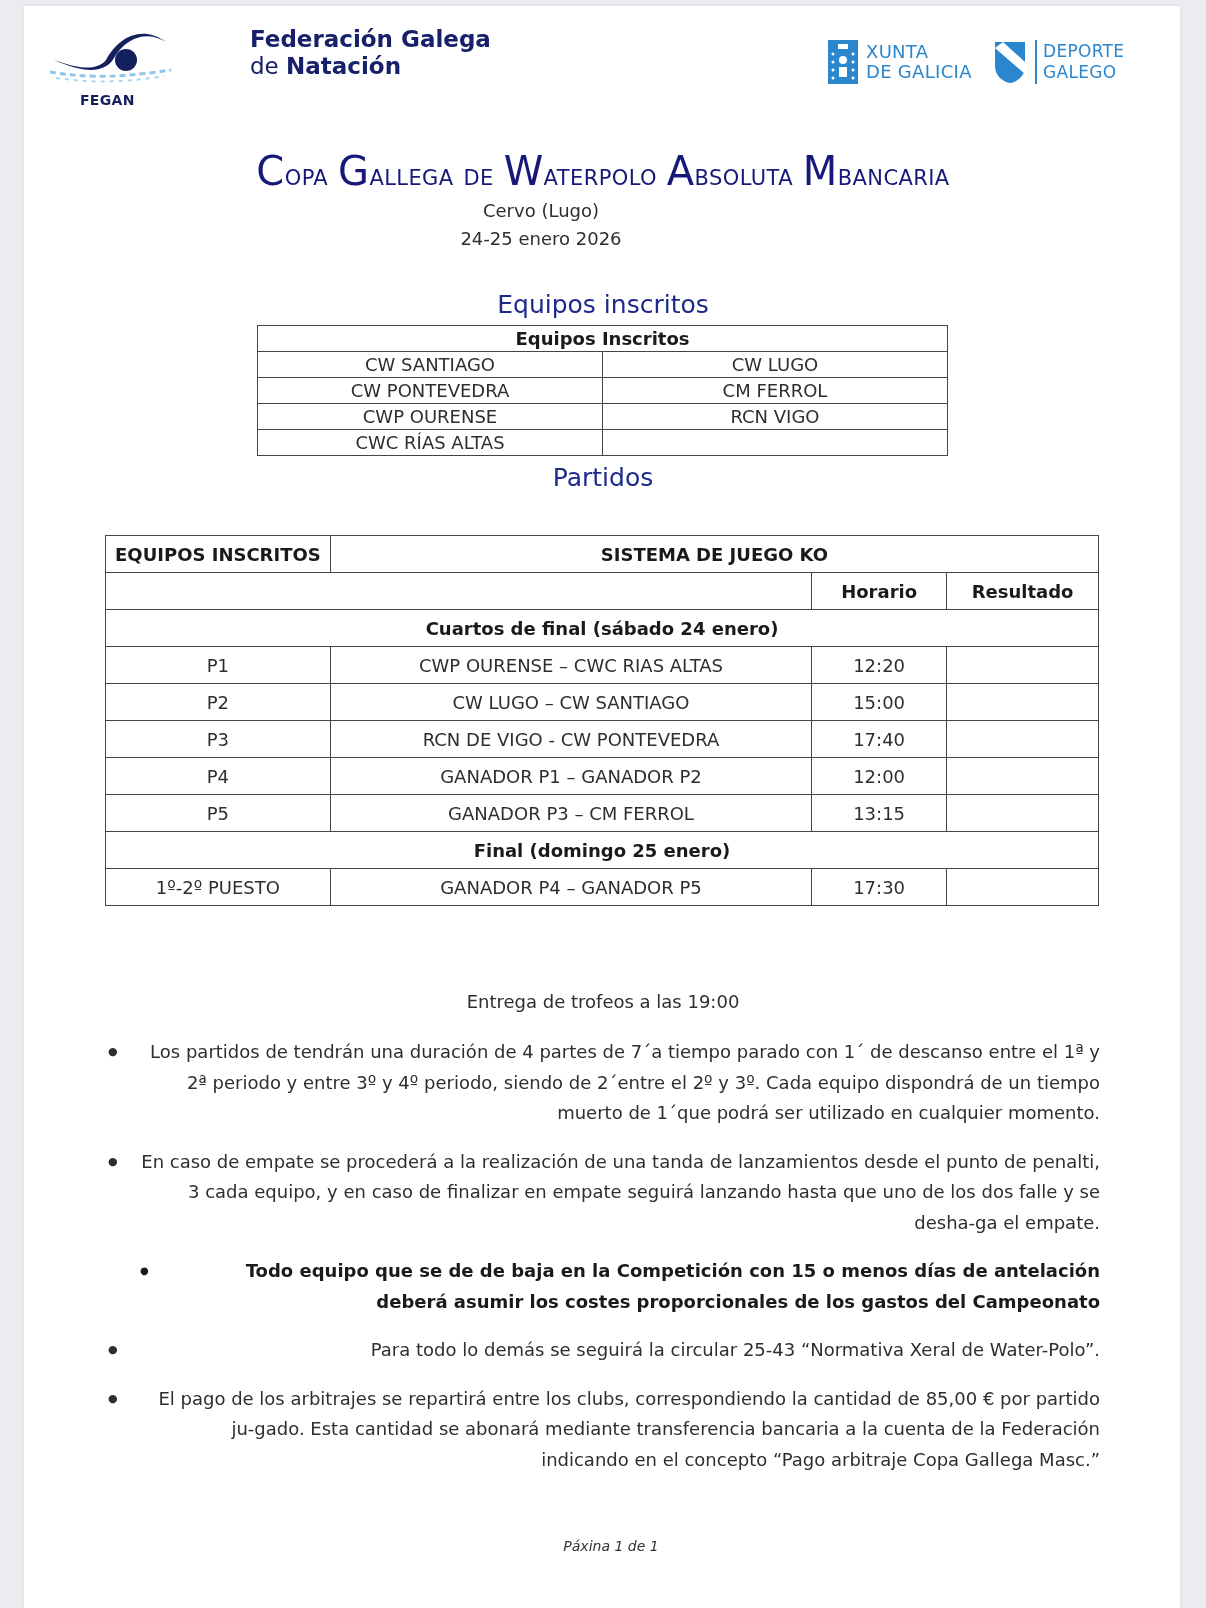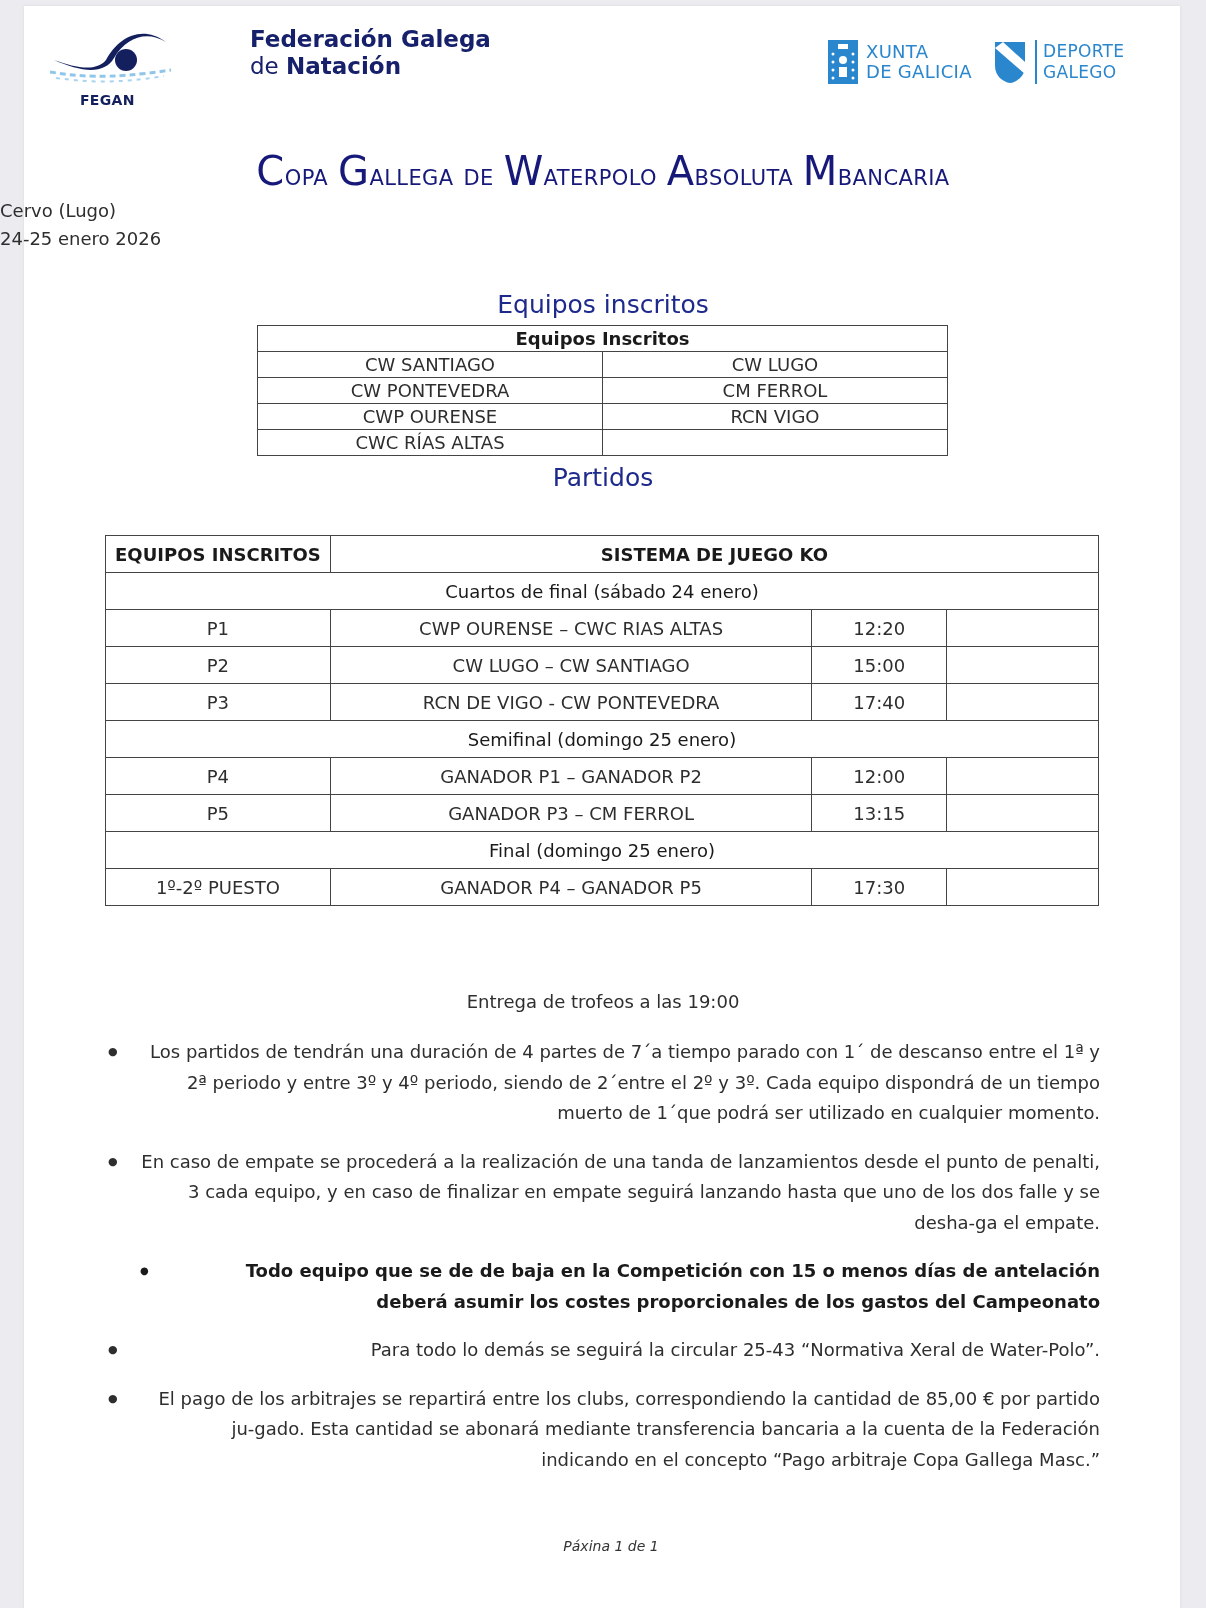--- a/index.html
+++ b/index.html
@@ -22,32 +22,32 @@
   .fed-name .b { font-weight: bold; }
   .xunta { position: absolute; left: 828px; top: 40px; display: flex; align-items: center; }
   .xunta-shield { width: 30px; height: 44px; background: #2a86cd; position: relative; }
   .xunta-text { margin-left: 8px; color: #2a86cd; font-size: 18px; line-height: 20px; letter-spacing: 0.3px; }
   .deporte { position: absolute; left: 993px; top: 40px; display: flex; align-items: center; }
   .dep-bar { width: 2px; height: 44px; background: #2a86cd; margin: 0 6px 0 8px; }
   .dep-text { color: #2a86cd; font-size: 17px; line-height: 21px; letter-spacing: 0.3px; }
 
   .title { position: absolute; left: 0; top: 148px; width: 1206px; text-align: center; color: #16187a; font-size: 30px; letter-spacing: 0.4px; font-variant: small-caps; }
   .title .bigc { font-size: 40px; }
-  .sub { position: absolute; left: 0; width: 1082px; text-align: left; font-size: 18px; color: #2e2e2e; }
+  .sub { position: absolute; left: 0; width: 1082px; text-align: center; font-size: 18px; color: #2e2e2e; }
   .section-h { position: absolute; left: 0; width: 1206px; text-align: center; color: #1d2a8c; font-size: 25px; }
 
   table { border-collapse: collapse; position: absolute; }
   td, th { border: 1.5px solid #444; text-align: center; font-size: 18px; color: #2e2e2e; padding: 0; font-weight: normal; }
   .t-inscritos { left: 257px; top: 325px; width: 691px; }
   .t-inscritos td, .t-inscritos th { height: 25px; }
   .t-inscritos th { font-weight: bold; color: #1a1a1a; }
   .t-partidos { left: 105px; top: 535px; width: 994px; }
   .t-partidos td, .t-partidos th { height: 36px; }
   .t-partidos th { font-weight: bold; color: #1a1a1a; }
-  .t-partidos .phase td { font-weight: normal; color: #1a1a1a; }
+  .t-partidos .phase td { font-weight: bold; color: #1a1a1a; }
 
   .trofeos { position: absolute; left: 0; top: 991px; width: 1206px; text-align: center; font-size: 18px; color: #2e2e2e; }
   .bullets { position: absolute; left: 108px; top: 1037px; width: 992px; font-size: 18px; line-height: 30.5px; color: #2e2e2e; }
   .bullet { position: relative; padding-left: 25px; margin-bottom: 18px; }
   .bullet .dot { position: absolute; left: 0; top: 0; width: 25px; font-size: 16px; line-height: 30px; }
   .bullet p { margin: 0; text-indent: -13px; padding-left: 13px; text-align: right; }
   .bullet.bold { padding-left: 68px; font-weight: bold; color: #1a1a1a; }
   .bullet.bold .dot { left: 32px; }
   .bullet.bold p { text-indent: 0; padding-left: 0; }
   .footer { position: absolute; left: 8px; top: 1538px; width: 1206px; text-align: center; font-size: 14px; font-style: italic; color: #333; }
@@ -144,20 +144,25 @@
       <col style="width:225px">
       <col style="width:482px">
       <col style="width:135px">
       <col style="width:152px">
     </colgroup>
   <thead>
     <tr>
       <th>EQUIPOS INSCRITOS</th>
       <th colspan="3">SISTEMA DE JUEGO KO</th>
     </tr>
+    <tr>
+      <th colspan="2"></th>
+      <th>Horario</th>
+      <th>Resultado</th>
+    </tr>
   </thead>
   <tbody id="matches-body">
       <tr class="phase">
         <td colspan="4">Cuartos de final (sábado 24 enero)</td>
       </tr>
       <tr>
         <td>P1</td>
         <td>CWP OURENSE – CWC RIAS ALTAS</td>
         <td>12:20</td>
         <td></td>
@@ -167,23 +172,20 @@
         <td>CW LUGO – CW SANTIAGO</td>
         <td>15:00</td>
         <td></td>
       </tr>
       <tr>
         <td>P3</td>
         <td>RCN DE VIGO - CW PONTEVEDRA</td>
         <td>17:40</td>
         <td></td>
       </tr>
-      <tr class="phase">
-        <td colspan="4">Semifinal (domingo 25 enero)</td>
-      </tr>
       <tr>
         <td>P4</td>
         <td>GANADOR P1 – GANADOR P2</td>
         <td>12:00</td>
         <td></td>
       </tr>
       <tr>
         <td>P5</td>
         <td>GANADOR P3 – CM FERROL</td>
         <td>13:15</td>

